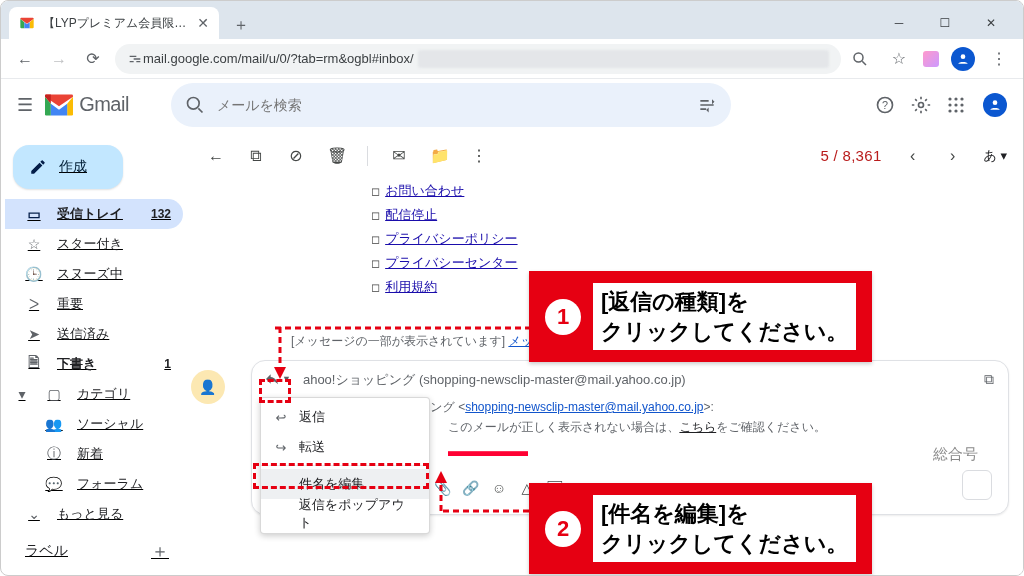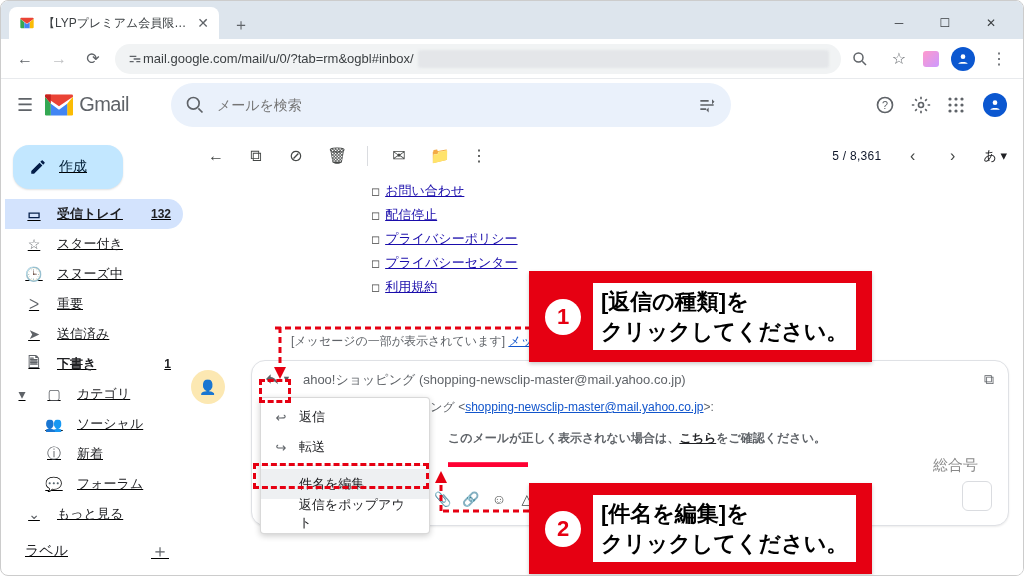--- a/index.html
+++ b/index.html
@@ -46,21 +46,21 @@
 .nav-item.act { background:#d3e3fd; font-weight:600; }
 .nav-item.act .ic { color:#041e49;}
 .nav-item.bold { font-weight:600;}
 .labels-hdr { display:flex; align-items:center; justify-content:space-between; padding:10px 14px 4px 20px; font-size:14px; font-weight:500; color:#202124;}
 
 
 .msg-pane { flex:1; background:#fff; border-radius:14px 0 0 0; margin-top:2px; position:relative; overflow:hidden; }
 .msg-toolbar { height:46px; display:flex; align-items:center; padding:0 16px; gap:22px; color:#444746; border-bottom:1px solid transparent;}
 .tb-ico { width:18px; text-align:center; font-size:16px;}
 .tb-spacer { flex:1; }
-.page-info { font-size:12px; color:#0f172a; letter-spacing:0.3px;}
+.page-info { font-size:15px; color:#b91c1c; letter-spacing:0.3px;}
 .lang-pick { font-size:13px; color:#202124; font-weight:500;}
 
 .msg-content { padding: 0 30px 0 180px; font-size:13px; }
 .link-list { list-style:none; }
 .link-list li { padding:3px 0; }
 .link-list li::before { content:"◻"; margin-right:5px; color:#444; font-size:11px;}
 .link-list a { color:#1a0dab; }
 
 .trunc-note { margin:34px 0 10px -80px; font-size:12px; color:#5f6368;}
 .trunc-note a { color:#1155cc;}
@@ -330,21 +330,21 @@
                   <span class="dic"></span>
                   <span>返信をポップアウト</span>
                 </div>
             </div>
           </div>
           <span class="reply-to">ahoo!ショッピング (shopping-newsclip-master@mail.yahoo.co.jp)</span>
           <span class="reply-popout">⧉</span>
         </div>
         <div class="reply-body">
           <div style="margin-left:120px;"><span>ピング &lt;</span><a href="#">shopping-newsclip-master@mail.yahoo.co.jp</a><span>&gt;:</span></div>
-          <div style="margin-left:150px; margin-top:14px;font-weight:bold;"><span>このメールが正しく表示されない場合は、</span><a href="#" style="color:#202124;text-decoration:underline">こちら</a><span>をご確認ください。</span></div>
+          <div style="margin-left:150px; margin-top:3px;"><span>このメールが正しく表示されない場合は、</span><a href="#" style="color:#202124;text-decoration:underline">こちら</a><span>をご確認ください。</span></div>
           <div style="margin-left:150px; margin-top:6px; color:#f03; font-weight:bold; font-size:16px; font-style:italic;">▬▬▬▬▬</div>
           <div style="position:absolute; right:30px; bottom:50px; font-size:15px; color:#888;">総合号</div>
         </div>
         <div class="compose-toolbar">
           <div class="send-btn">
               <span>送信</span>
             </div>
           <div class="send-more">▼</div>
           <span style="width:10px"></span>
           <span class="fmt-ico" style="text-decoration:underline">A</span>

